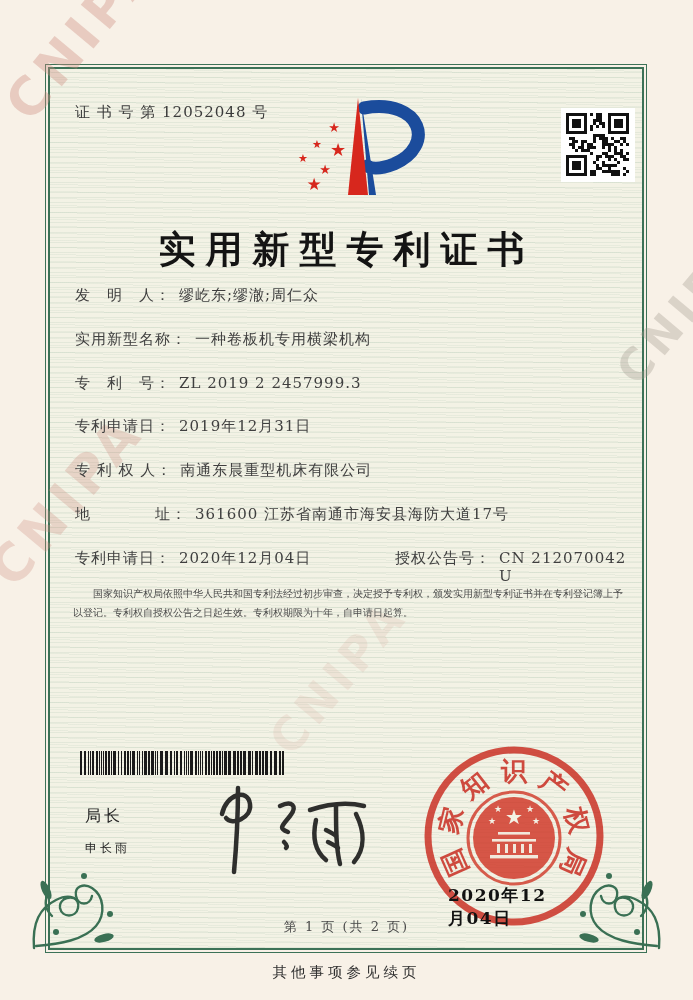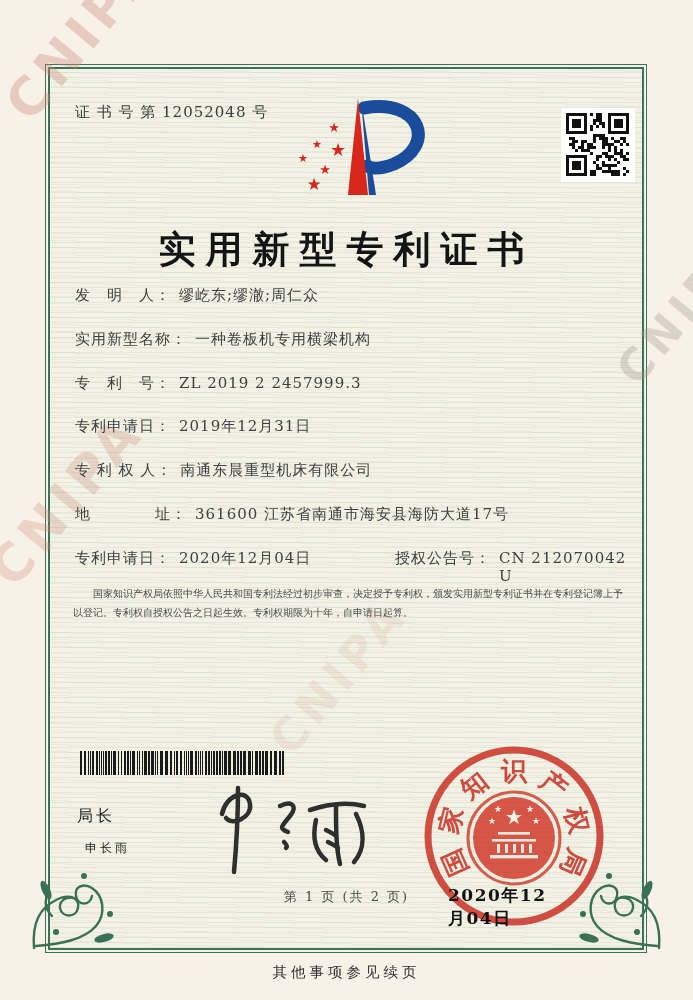--- a/index.html
+++ b/index.html
@@ -43,30 +43,30 @@
   .frow{display:flex;align-items:baseline;height:43.8px;}
   .flabel{white-space:pre;letter-spacing:1px;flex:none;}
   .fvalue{margin-left:8px;letter-spacing:1px;}
   .grant-first{flex:none;width:320px;display:flex;align-items:baseline;}
   .paras{
     position:absolute;left:73px;top:584px;width:550px;
     font-size:10px;line-height:1.92;color:#4a4a4a;text-align:justify;
   }
   .paras p{margin:0;text-indent:2em;}
   .barcode{position:absolute;left:80px;top:751px;width:207px;height:24px;}
-  .director-label{position:absolute;left:77px;top:806px;font-size:16px;color:#242424;letter-spacing:3px;}
+  .director-label{position:absolute;left:85px;top:806px;font-size:16px;color:#242424;letter-spacing:3px;}
   .director-name{position:absolute;left:85px;top:840px;font-size:12px;color:#242424;letter-spacing:3px;}
   .signature{position:absolute;left:192px;top:776px;}
   .seal{position:absolute;left:420px;top:742px;opacity:.92;}
   .seal-date{
     position:absolute;left:448px;top:884px;z-index:4;
     font-size:17px;font-weight:600;letter-spacing:1.5px;color:#121212;
   }
   .page-number{
-    position:absolute;left:0;top:888px;width:693px;text-align:center;
+    position:absolute;left:0;top:918px;width:693px;text-align:center;
     font-size:13px;letter-spacing:2px;color:#4a4a4a;
   }
   .flourish{position:absolute;top:856px;}
   .flourish-left{left:26px;}
   .flourish-right{left:575px;transform:scaleX(-1);}
   .continuation{
     position:absolute;left:0;top:963px;width:693px;text-align:center;
     font-size:14.5px;letter-spacing:4px;color:#303030;
   }
 </style>

